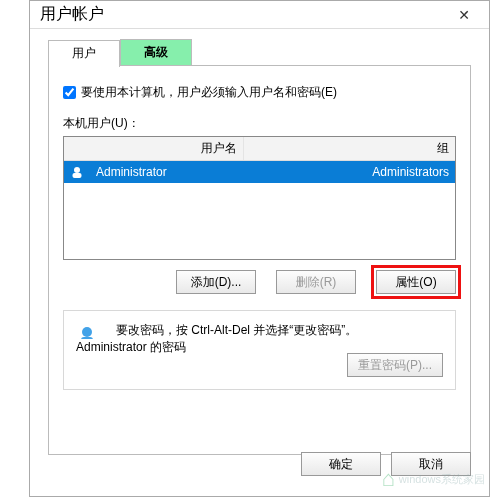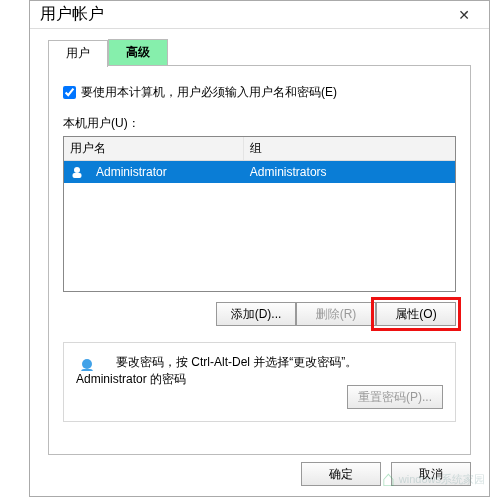--- a/index.html
+++ b/index.html
@@ -33,21 +33,21 @@
     font-size: 14px; color:#333;
     cursor: pointer;
   }
   .body { padding: 10px 18px 12px 18px; }
   .tabs {
     display: flex;
     position: relative;
     margin-bottom: -1px;
   }
   .tab {
-    padding: 4px 17px;
+    padding: 4px 23px;
     border: 1px solid #bbb;
     border-bottom: none;
     background: #fff;
     font-size: 12px;
     position: relative;
     top: 1px;
     cursor: pointer;
   }
   .tab.inactive {
     background: #86efac;
@@ -62,42 +62,43 @@
     min-height: 390px;
   }
   .intro { display:flex; align-items:flex-start; margin-bottom:12px; }
   .intro .ico { width:34px; height:34px; margin-right:8px; flex:none; }
   .intro .txt { line-height: 1.55; }
   .chkrow { display:flex; align-items:center; margin: 6px 0 14px 0; }
   .chkrow input { margin-right: 5px; }
   .sect-label { margin-bottom: 4px; }
   .list-box {
     border: 1px solid #888;
-    height: 156px;
+    height: 124px;
     background: #fff;
     overflow: auto;
+    text-align: right;
   }
   .list-header {
     display:flex;
     background: #f3f3f3;
     border-bottom: 1px solid #ddd;
     font-size: 12px;
   }
   .col-user { width: 46%; padding: 3px 6px; border-right:1px solid #e4e4e4;}
   .col-group { width: 54%; padding: 3px 6px; }
   .list-row {
     display:flex;
     align-items:center;
     font-size: 12px;
     padding: 2px 0;
   }
   .list-row.sel { background: #0a7dd6; color: #fff; }
   .row-user { width: 46%; padding: 2px 6px; display:flex; align-items:center; gap:12px;}
   .row-group { width: 54%; padding: 2px 6px; }
-  .btn-row { display:flex; justify-content:flex-end; gap:0; margin-top:10px; }
+  .btn-row { display:flex; justify-content:flex-end; gap:20px; margin-top:10px; }
   button.btn {
     min-width: 80px;
     height: 24px;
     border: 1px solid #999;
     background: linear-gradient(#fdfdfd,#e9e9e9);
     font-size: 12px;
     font-family: inherit;
     padding: 0 10px;
     cursor: pointer;
   }
@@ -121,21 +122,21 @@
     background:#fff;
     padding: 0 4px;
     font-size: 12px;
     margin-top: 36px;
   }
   .pw-inner { display:flex; align-items:flex-start; gap:8px; }
   .pw-ico { width:32px; height:32px; flex:none; }
   .pw-btnrow { display:flex; justify-content:flex-end; margin-top:0; }
   .dlg-buttons {
     position: absolute;
-    bottom: 10px;
+    bottom: 20px;
     right: 18px;
     display:flex; gap:10px;
   }
   .watermark {
     position:absolute;
     right:4px; bottom:4px;
     color:#8aa;
     font-size:11px;
     opacity:.35;
     display:flex; align-items:center; gap:4px;

